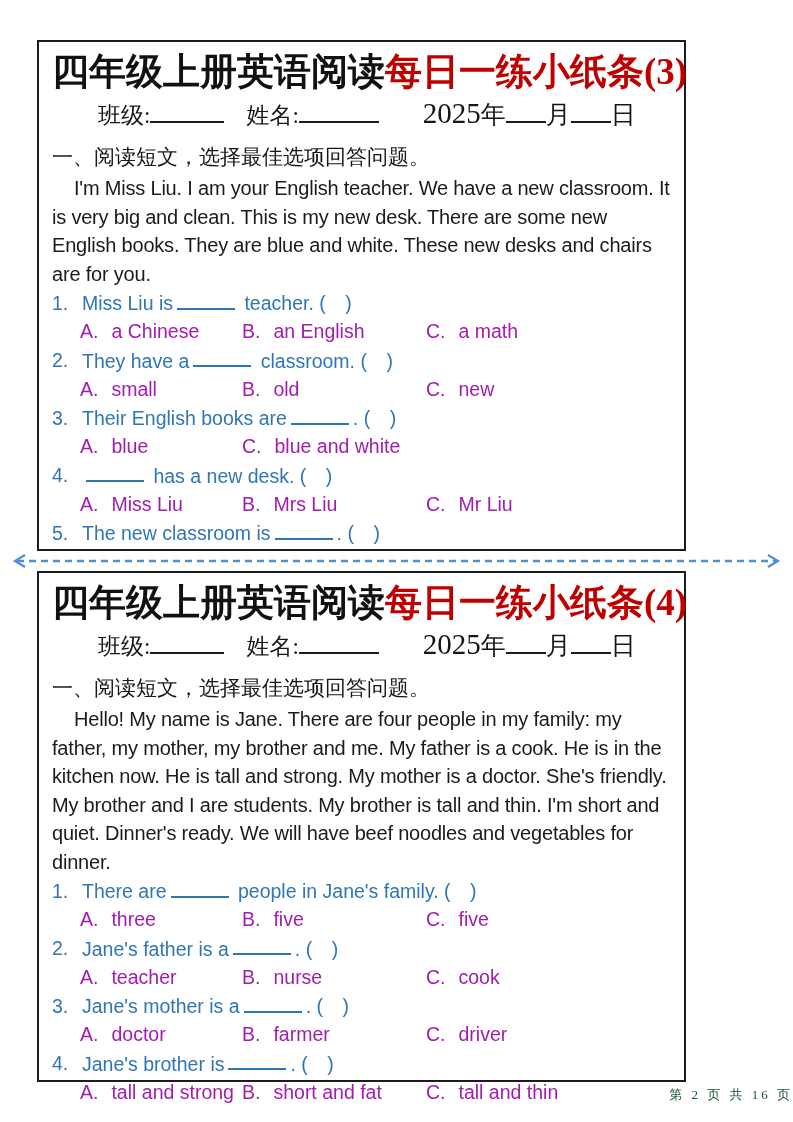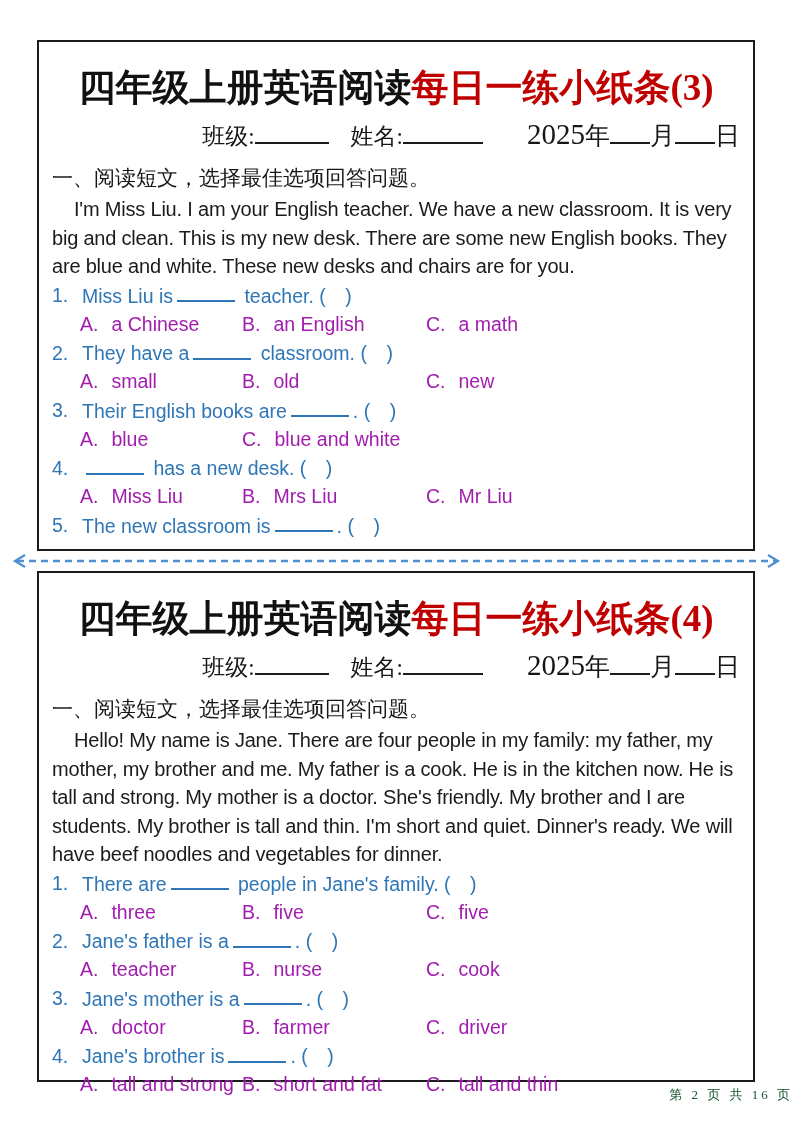--- a/index.html
+++ b/index.html
@@ -1,35 +1,35 @@
 <!DOCTYPE html>
 <html><head>
 <meta charset="utf-8">
 <style>
   html,body{margin:0;padding:0;}
   body{
     width:793px;height:1122px;background:#ffffff;position:relative;overflow:hidden;
     font-family:"Liberation Sans", sans-serif;color:#1b1b1b;
   }
   .worksheet-card{
-    position:absolute;left:37px;width:718px;height:511px;
+    position:absolute;left:37px;width:649px;height:511px;
     border:2px solid #1c1c1c;background:#fff;box-sizing:border-box;
-    padding:20px 13px 0 13px;
+    padding:4px 13px 0 13px;
   }
   .card-1{top:40px;}
   .card-2{top:571px;}
   .card-title{
     text-align:center;font-family:"Liberation Serif", serif;font-weight:bold;
     font-size:37px;line-height:48px;margin-top:2px;white-space:nowrap;
     letter-spacing:0px;color:#111;
   }
   .title-red{color:#c00000;}
   .info-line{
-    margin-top:5px;padding-left:46px;font-family:"Liberation Serif", serif;
-    font-size:23px;line-height:34px;white-space:nowrap;color:#161616;text-align:right;
+    padding-left:46px;font-family:"Liberation Serif", serif;
+    font-size:23px;line-height:34px;white-space:nowrap;color:#161616;
   }
   .info-blank{
     display:inline-block;border-bottom:2px solid #1c1c1c;height:1em;
     vertical-align:baseline;
   }
   .blank-class{width:74px;margin-right:22px;}
   .blank-name{width:80px;margin-right:44px;}
   .blank-month{width:40px;}
   .blank-day{width:40px;}
   .date-year{font-size:29px;}

